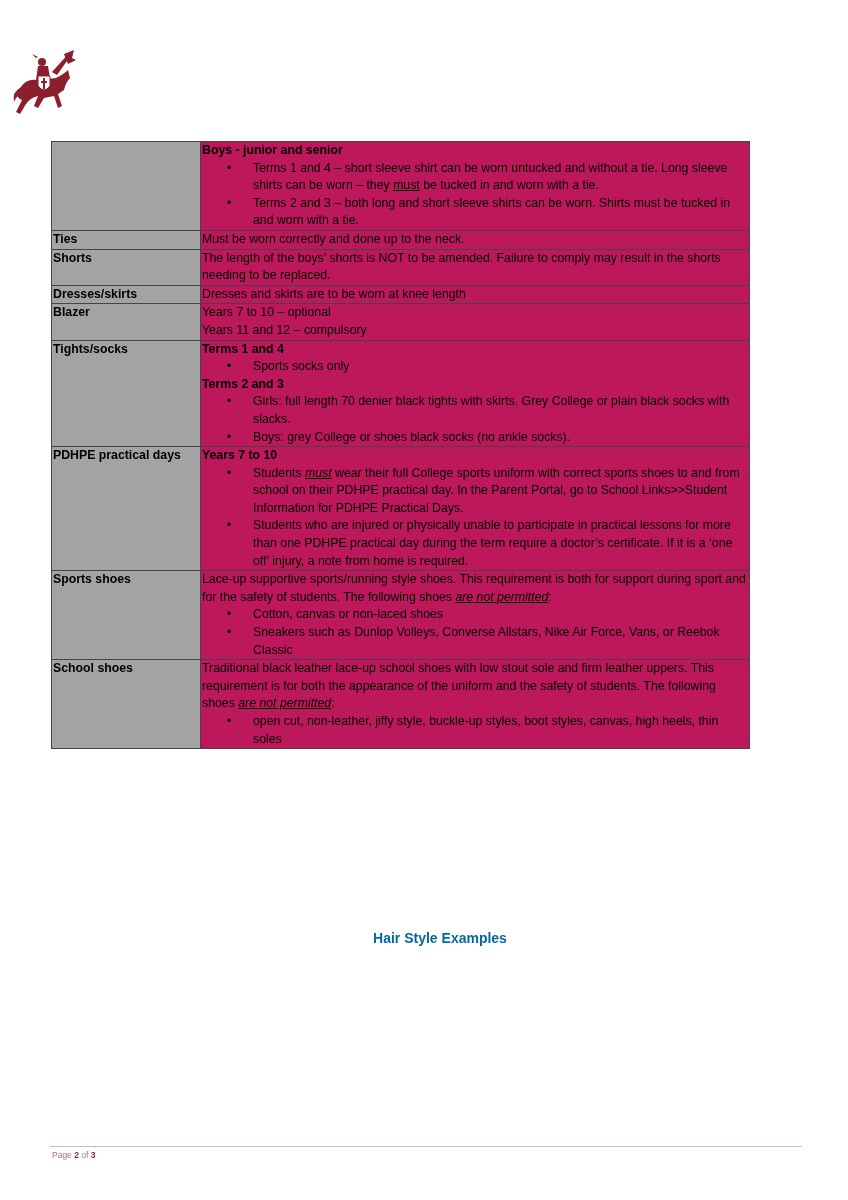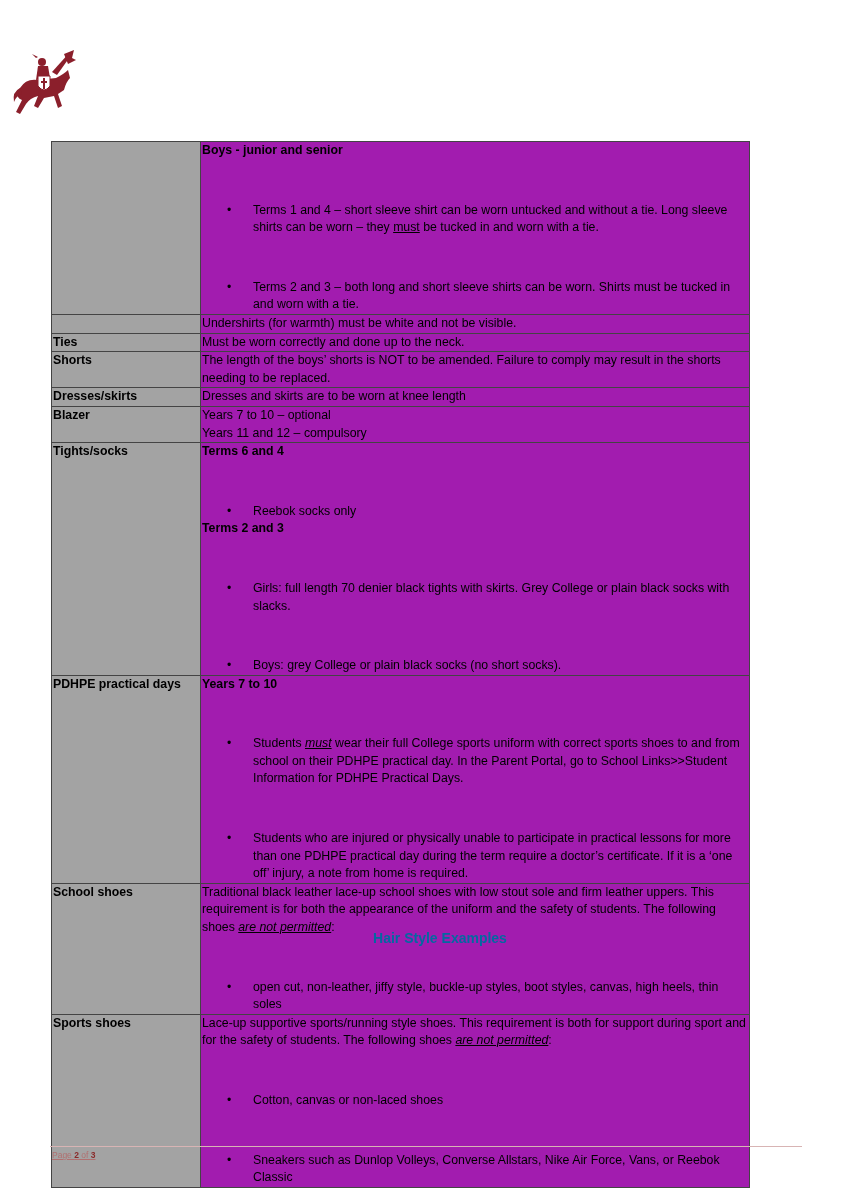--- a/index.html
+++ b/index.html
@@ -3,32 +3,32 @@
 <meta charset="utf-8">
 <style>
   html, body { margin: 0; padding: 0; background: #ffffff; }
   body { width: 848px; height: 1200px; position: relative; overflow: hidden;
          font-family: "Liberation Sans", sans-serif; color: #000; }
   .logo { position: absolute; left: 12px; top: 48px; width: 64px; height: 72px; }
   table.uniform { position: absolute; left: 51px; top: 141px; width: 699px;
          border-collapse: collapse; font-size: 12.3px; line-height: 17.6px; }
   table.uniform td { border: 1.3px solid #444; vertical-align: top; padding: 0 1px; }
   td.label { width: 146px; background: #a3a3a3; font-weight: bold; }
-  td.content { background: #a21caf; }
+  td.content { background: #be185d; }
   .heading { font-weight: bold; }
   ul.bullets { margin: 0; padding: 0 0 0 51px; list-style: none; }
-  ul.bullets li { position: relative; margin-top: 42px; }
+  ul.bullets li { position: relative; }
   ul.bullets li::before { content: "\2022"; position: absolute; left: -26px; top: 0; }
   .u { text-decoration: underline; }
   .ui { text-decoration: underline; font-style: italic; }
   .hair-title { position: absolute; left: 0; width: 848px; top: 930px; text-align: center;
          color: #0369a1; font-weight: bold; font-size: 14px; padding-left: 16px; }
   .footer-rule { position: absolute; left: 50px; top: 1146px; width: 752px; height: 1px;
          background: #d8b4b4; }
-  .footer-page { position: absolute; left: 52px; top: 1150px; font-size: 8.5px; color: #b07070; text-decoration: underline; }
+  .footer-page { position: absolute; left: 52px; top: 1150px; font-size: 8.5px; color: #b07070; }
   .footer-page b { color: #8a2a2a; }
 </style>
 </head>
 <body>
 
 <div class="logo">
   <svg width="64" height="72" viewBox="0 0 64 72">
     <g fill="#8b1f2b">
 
       <path d="M40 24 L58 4 L60 6 L45 27 Z"></path>
@@ -54,26 +54,20 @@
         <td class="label"></td>
         <td class="content">
           <div class="heading">Boys - junior and senior</div>
           <ul class="bullets">
             <li><span>Terms 1 and 4 – short sleeve shirt can be worn untucked and without a tie. Long sleeve shirts can be worn – they </span><span class="u">must</span><span> be tucked in and worn with a tie.</span></li>
             <li><span>Terms 2 and 3 – both long and short sleeve shirts can be worn. Shirts must be tucked in and worn with a tie.</span></li>
           </ul>
         </td>
       </tr>
       <tr>
-        <td class="label"></td>
-        <td class="content">
-          <div>Undershirts (for warmth) must be white and not be visible.</div>
-        </td>
-      </tr>
-      <tr>
         <td class="label">Ties</td>
         <td class="content">
           <div>Must be worn correctly and done up to the neck.</div>
         </td>
       </tr>
       <tr>
         <td class="label">Shorts</td>
         <td class="content">
           <div>The length of the boys’ shorts is NOT to be amended.  Failure to comply may result in the shorts needing to be replaced.</div>
         </td>
@@ -87,57 +81,57 @@
       <tr>
         <td class="label">Blazer</td>
         <td class="content">
           <div>Years 7 to 10 – optional</div>
           <div>Years 11 and 12 – compulsory</div>
         </td>
       </tr>
       <tr>
         <td class="label">Tights/socks</td>
         <td class="content">
-          <div class="heading">Terms 6 and 4</div>
+          <div class="heading">Terms 1 and 4</div>
           <ul class="bullets">
-            <li><span>Reebok socks only</span></li>
+            <li><span>Sports socks only</span></li>
           </ul>
           <div class="heading">Terms 2 and 3</div>
           <ul class="bullets">
             <li><span>Girls: full length 70 denier black tights with skirts. Grey College or plain black socks with slacks.</span></li>
-            <li><span>Boys: grey College or plain black socks (no short socks).</span></li>
+            <li><span>Boys: grey College or shoes black socks (no ankle socks).</span></li>
           </ul>
         </td>
       </tr>
       <tr>
         <td class="label">PDHPE practical days</td>
         <td class="content">
           <div class="heading">Years 7 to 10</div>
           <ul class="bullets">
             <li><span>Students </span><span class="ui">must</span><span> wear their full College sports uniform with correct sports shoes to and from school on their PDHPE practical day.  In the Parent Portal, go to School Links&gt;&gt;Student Information for PDHPE Practical Days.</span></li>
             <li><span>Students who are injured or physically unable to participate in practical lessons for more than one PDHPE practical day during the term require a doctor’s certificate. If it is a ‘one off’ injury, a note from home is required.</span></li>
           </ul>
         </td>
       </tr>
       <tr>
-        <td class="label">School shoes</td>
-        <td class="content">
-          <div><span>Traditional black leather lace-up school shoes with low stout sole and firm leather uppers. This requirement is for both the appearance of the uniform and the safety of students.  The following shoes </span><span class="ui">are not permitted</span><span>:</span></div>
-          <ul class="bullets">
-            <li><span>open cut, non-leather, jiffy style, buckle-up styles, boot styles, canvas, high heels, thin soles</span></li>
-          </ul>
-        </td>
-      </tr>
-      <tr>
         <td class="label">Sports shoes</td>
         <td class="content">
           <div><span>Lace-up supportive sports/running style shoes. This requirement is both for support during sport and for the safety of students. The following shoes </span><span class="ui">are not permitted</span><span>:</span></div>
           <ul class="bullets">
             <li><span>Cotton, canvas or non-laced shoes</span></li>
             <li><span>Sneakers such as Dunlop Volleys, Converse Allstars, Nike Air Force, Vans, or Reebok Classic</span></li>
+          </ul>
+        </td>
+      </tr>
+      <tr>
+        <td class="label">School shoes</td>
+        <td class="content">
+          <div><span>Traditional black leather lace-up school shoes with low stout sole and firm leather uppers. This requirement is for both the appearance of the uniform and the safety of students.  The following shoes </span><span class="ui">are not permitted</span><span>:</span></div>
+          <ul class="bullets">
+            <li><span>open cut, non-leather, jiffy style, buckle-up styles, boot styles, canvas, high heels, thin soles</span></li>
           </ul>
         </td>
       </tr>
     </tbody>
 </table>
 
 <div class="hair-title">Hair Style Examples</div>
 
 <div class="footer-rule"></div>
 <div class="footer-page"><span>Page </span><b>2</b><span> of </span><b>3</b></div>

